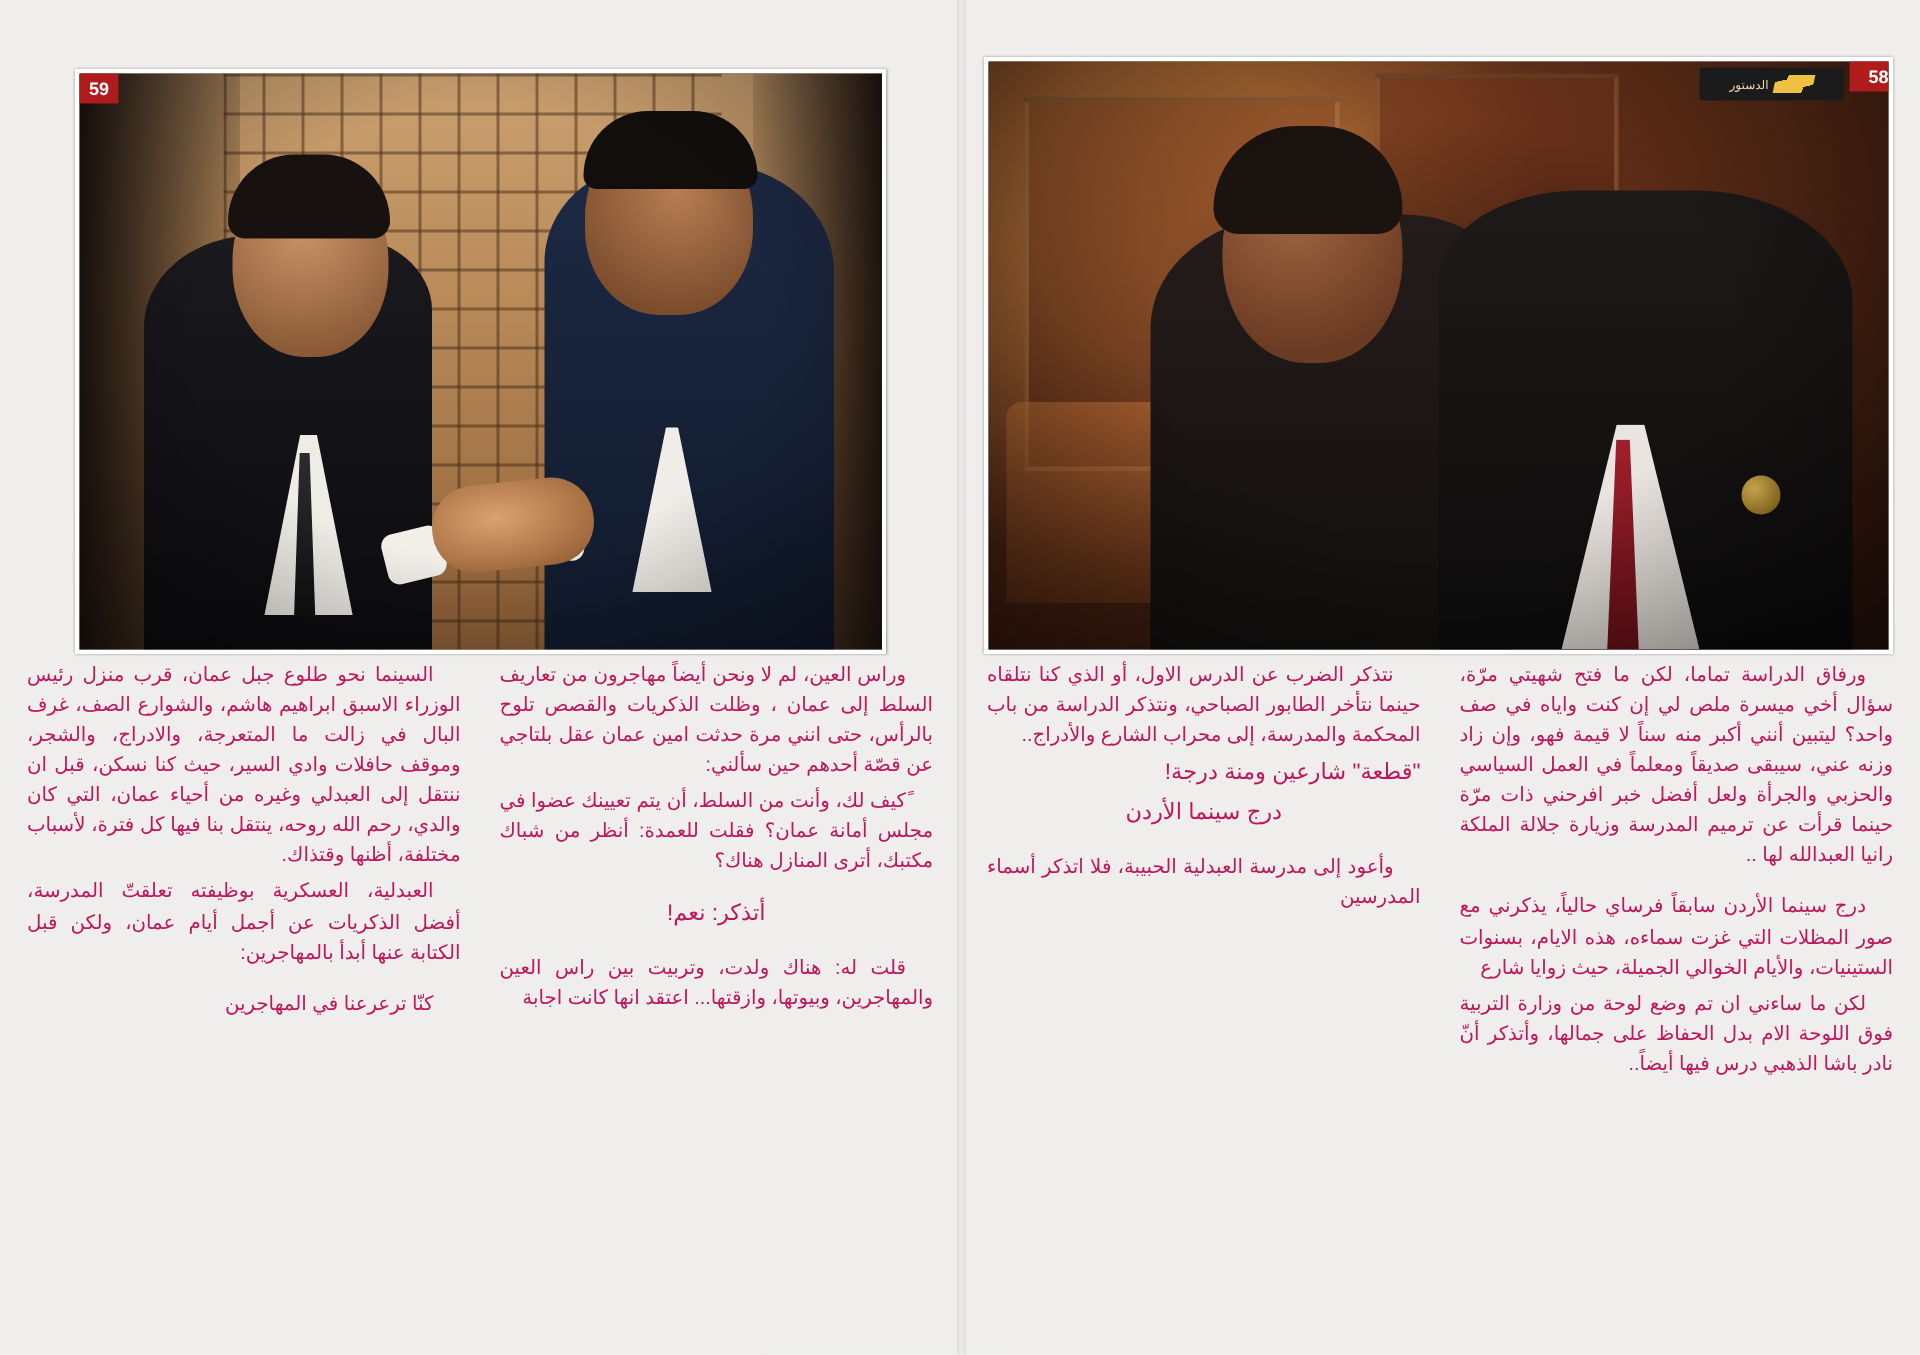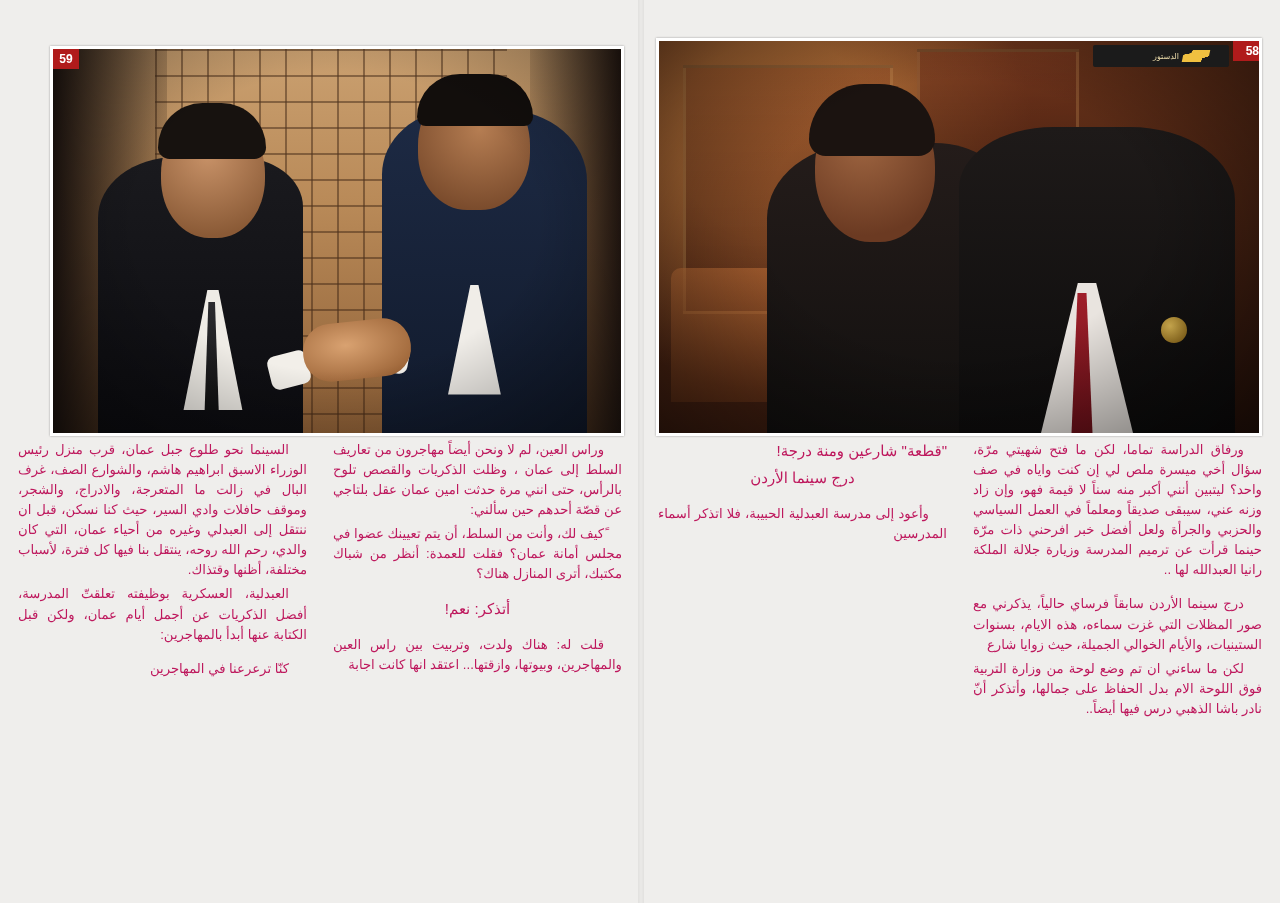--- a/index.html
+++ b/index.html
@@ -42,21 +42,20 @@
     top: 38px;
     right: 18px;
     width: 600px;
     height: 392px;
   }
   #photo-left {
     top: 46px;
     left: 50px;
     width: 535px;
     height: 384px;
-    padding-left: 33px;
   }
   .photo-inner {
     position: absolute;
     inset: 0;
   }
 
   
   .page-num {
     position: absolute;
     top: 0;
@@ -80,21 +79,20 @@
     right: 30px;
     width: 96px;
     height: 22px;
     background: #1b1b1b;
     border-radius: 2px;
     z-index: 6;
     display: flex;
     align-items: center;
     justify-content: center;
     gap: 4px;
-    padding-left: 40px;
   }
   .logo-chip .swoosh {
     width: 26px;
     height: 12px;
     background:
       radial-gradient(ellipse at 30% 80%, #f0c040 0 45%, transparent 46%),
       radial-gradient(ellipse at 70% 20%, #f0c040 0 40%, transparent 41%);
     transform: skewX(-12deg);
   }
   .logo-chip .logo-text {
@@ -438,20 +436,21 @@
     </div>
 
     <div class="cols">
 
       <div class="col">
         <p class="indent">ورفاق الدراسة تماما، لكن ما فتح شهيتي مرّة، سؤال أخي ميسرة ملص لي إن كنت واياه في صف واحد؟ ليتبين أنني أكبر منه سناً لا قيمة فهو، وإن زاد وزنه عني، سيبقى صديقاً ومعلماً في العمل السياسي والحزبي والجرأة ولعل أفضل خبر افرحني ذات مرّة حينما قرأت عن ترميم المدرسة وزيارة جلالة الملكة رانيا العبدالله لها ..</p>
         <p class="indent space-before">درج سينما الأردن سابقاً فرساي حالياً، يذكرني مع صور المظلات التي غزت سماءه، هذه الايام، بسنوات الستينيات، والأيام الخوالي الجميلة، حيث زوايا شارع</p>
         <p class="indent">لكن ما ساءني ان تم وضع لوحة من وزارة التربية فوق اللوحة الام بدل الحفاظ على جمالها، وأتذكر أنّ نادر باشا الذهبي درس فيها أيضاً..</p>
       </div>
       <div class="col">
+        <p class="indent">نتذكر الضرب عن الدرس الاول، أو الذي كنا نتلقاه حينما نتأخر الطابور الصباحي، ونتذكر الدراسة من باب المحكمة والمدرسة، إلى محراب الشارع والأدراج..</p>
         <p class="bigger">"قطعة" شارعين ومنة درجة!</p>
         <p class="bigger center">درج سينما الأردن</p>
         <p class="indent space-before">وأعود إلى مدرسة العبدلية الحبيبة، فلا اتذكر أسماء المدرسين</p>
       </div>
     </div>
   </div>
 
   <div class="page left">
 
     <div class="photo-frame" id="photo-left">

